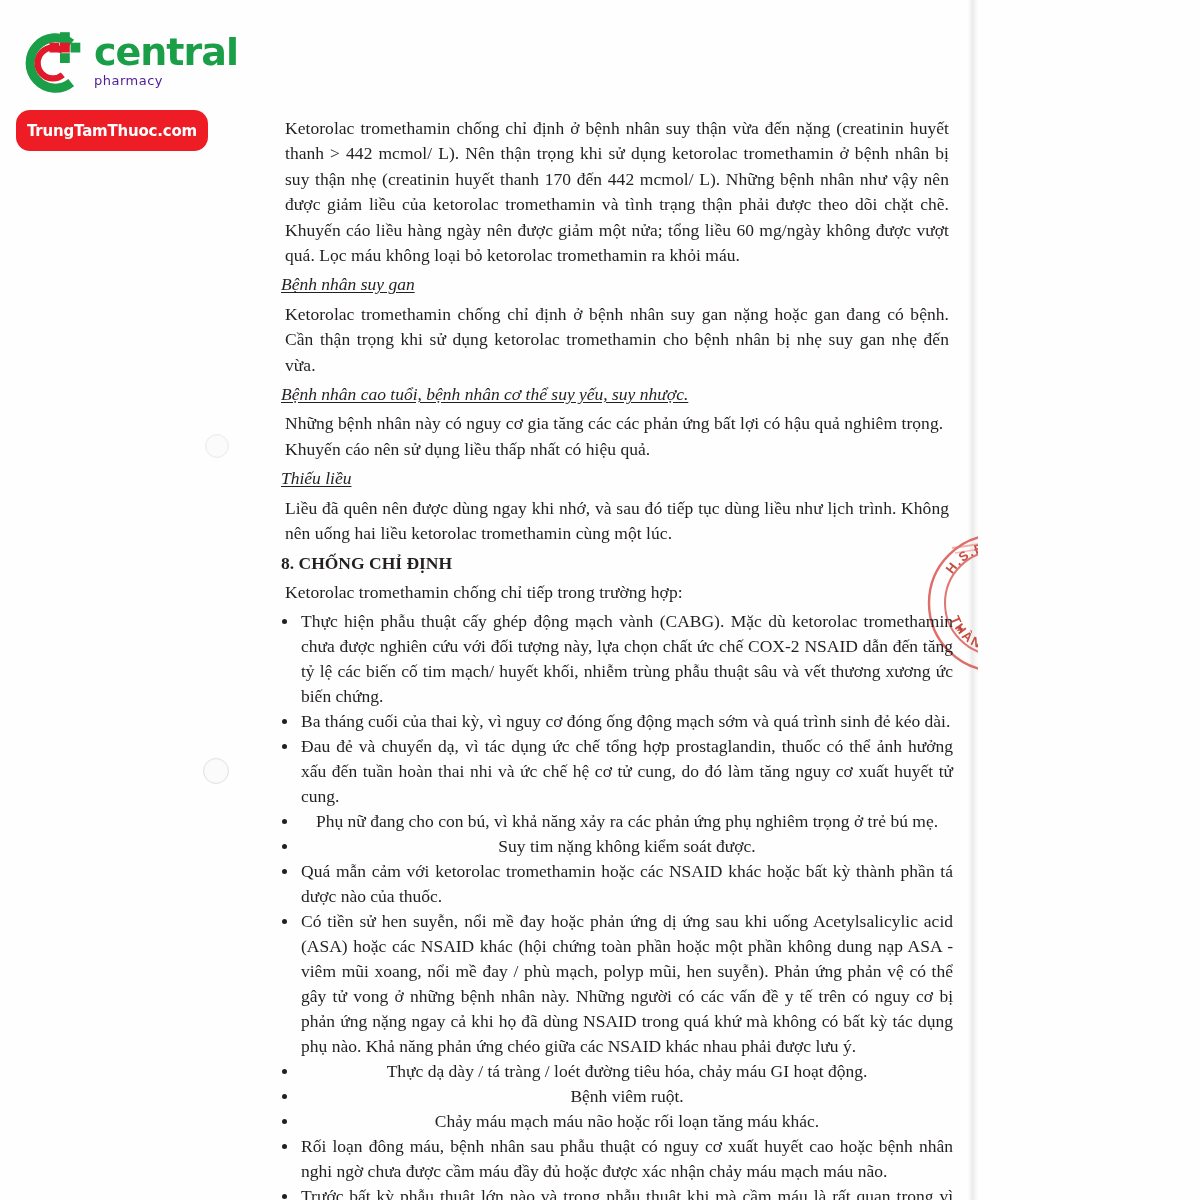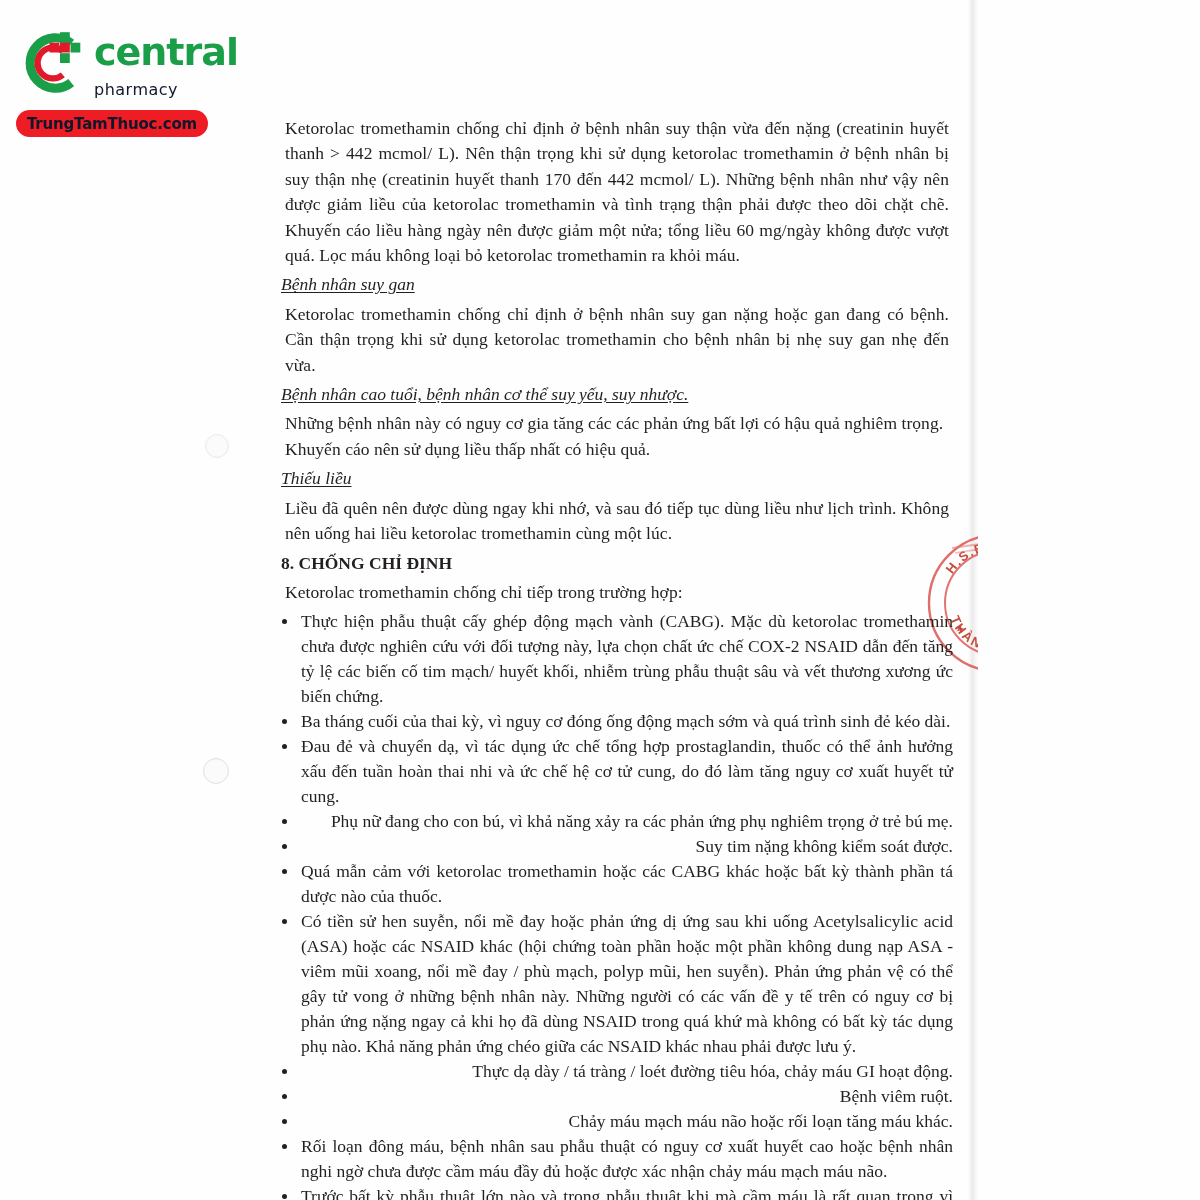--- a/index.html
+++ b/index.html
@@ -50,33 +50,33 @@
   .logo-central{
     font-family:"DejaVu Sans", sans-serif;
     font-weight:bold;
     font-size:38px;
     letter-spacing:-1px;
     line-height:40px;
     color:#1a9e48;
   }
   .logo-pharmacy{
     font-family:"DejaVu Sans", sans-serif;
-    font-size:16px;
+    font-size:13px;
     letter-spacing:.5px;
     line-height:18px;
-    color:#0f172a;
-    margin-top:9px;
+    color:#4c1d95;
+    margin-top:0;
   }
   #site-banner{
     position:absolute;
     left:16px; top:110px;
-    width:192px; height:27px;
+    width:192px; height:41px;
     background:#ee1c25;
     border-radius:14px;
-    color:#0f172a;
+    color:#ffffff;
     font-family:"DejaVu Sans", sans-serif;
     font-weight:bold;
     font-size:15px;
     letter-spacing:-.2px;
     display:flex;
     align-items:center;
     justify-content:center;
   }
 
   
@@ -136,21 +136,21 @@
     text-justify:inter-word;
   }
   ul.bullets > li::before{
     content:"";
     position:absolute;
     left:1px; top:10px;
     width:5px;height:5px;
     border-radius:50%;
     background:#231f20;
   }
-  ul.bullets > li.last-nojustify{ text-align:right; }
+  ul.bullets > li.last-nojustify{ text-align:center; }
   .para.nojustify{ text-align:left; }
 </style>
 </head>
 <body>
 
 <div id="scan-page">
 
   <div class="page-edge-shadow" style="left:968px;"></div>
   <div class="punch-hole" style="left:205px; top:434px; width:22px; height:22px; border-color:#ececec;"></div>
   <div class="punch-hole" style="left:203px; top:758px; width:24px; height:24px;"></div>
@@ -226,21 +226,21 @@
     <p class="section-title">8. CHỐNG CHỈ ĐỊNH</p>
 
     <p class="para nojustify">Ketorolac tromethamin chống chỉ tiếp trong trường hợp:</p>
 
     <ul class="bullets" id="contra-list">
         <li>Thực hiện phẫu thuật cấy ghép động mạch vành (CABG). Mặc dù ketorolac tromethamin chưa được nghiên cứu với đối tượng này, lựa chọn chất ức chế COX-2 NSAID dẫn đến tăng tỷ lệ các biến cố tim mạch/ huyết khối, nhiễm trùng phẫu thuật sâu và vết thương xương ức biến chứng.</li>
         <li>Ba tháng cuối của thai kỳ, vì nguy cơ đóng ống động mạch sớm và quá trình sinh đẻ kéo dài.</li>
         <li>Đau đẻ và chuyển dạ, vì tác dụng ức chế tổng hợp prostaglandin, thuốc có thể ảnh hưởng xấu đến tuần hoàn thai nhi và ức chế hệ cơ tử cung, do đó làm tăng nguy cơ xuất huyết tử cung.</li>
         <li class="last-nojustify">Phụ nữ đang cho con bú, vì khả năng xảy ra các phản ứng phụ nghiêm trọng ở trẻ bú mẹ.</li>
         <li class="last-nojustify">Suy tim nặng không kiểm soát được.</li>
-        <li>Quá mẫn cảm với ketorolac tromethamin hoặc các CABG khác hoặc bất kỳ thành phần tá dược nào của thuốc.</li>
+        <li>Quá mẫn cảm với ketorolac tromethamin hoặc các NSAID khác hoặc bất kỳ thành phần tá dược nào của thuốc.</li>
         <li>Có tiền sử hen suyễn, nổi mề đay hoặc phản ứng dị ứng sau khi uống Acetylsalicylic acid (ASA) hoặc các NSAID khác (hội chứng toàn phần hoặc một phần không dung nạp ASA - viêm mũi xoang, nổi mề đay / phù mạch, polyp mũi, hen suyễn). Phản ứng phản vệ có thể gây tử vong ở những bệnh nhân này. Những người có các vấn đề y tế trên có nguy cơ bị phản ứng nặng ngay cả khi họ đã dùng NSAID trong quá khứ mà không có bất kỳ tác dụng phụ nào. Khả năng phản ứng chéo giữa các NSAID khác nhau phải được lưu ý.</li>
         <li class="last-nojustify">Thực dạ dày / tá tràng / loét đường tiêu hóa, chảy máu GI hoạt động.</li>
         <li class="last-nojustify">Bệnh viêm ruột.</li>
         <li class="last-nojustify">Chảy máu mạch máu não hoặc rối loạn tăng máu khác.</li>
         <li>Rối loạn đông máu, bệnh nhân sau phẫu thuật có nguy cơ xuất huyết cao hoặc bệnh nhân nghi ngờ chưa được cầm máu đầy đủ hoặc được xác nhận chảy máu mạch máu não.</li>
         <li>Trước bất kỳ phẫu thuật lớn nào và trong phẫu thuật khi mà cầm máu là rất quan trọng vì tăng nguy cơ chảy máu.</li>
         <li class="last-nojustify">Suy gan nặng hoặc gan có bệnh.</li>
       </ul>
 
   </div>

